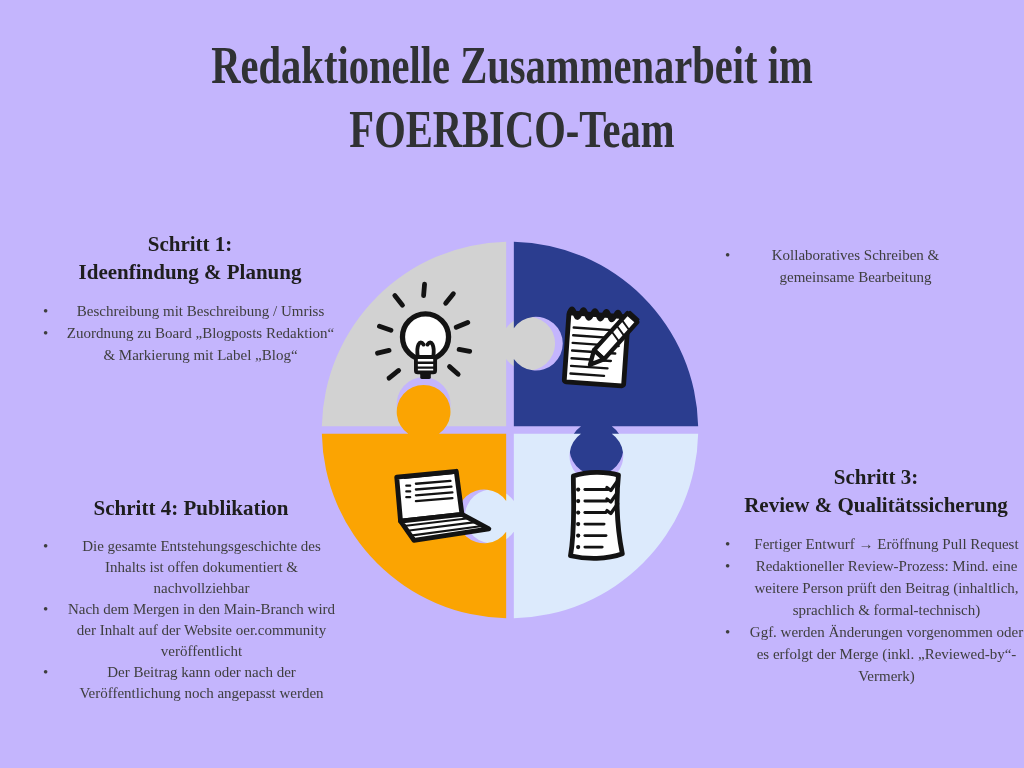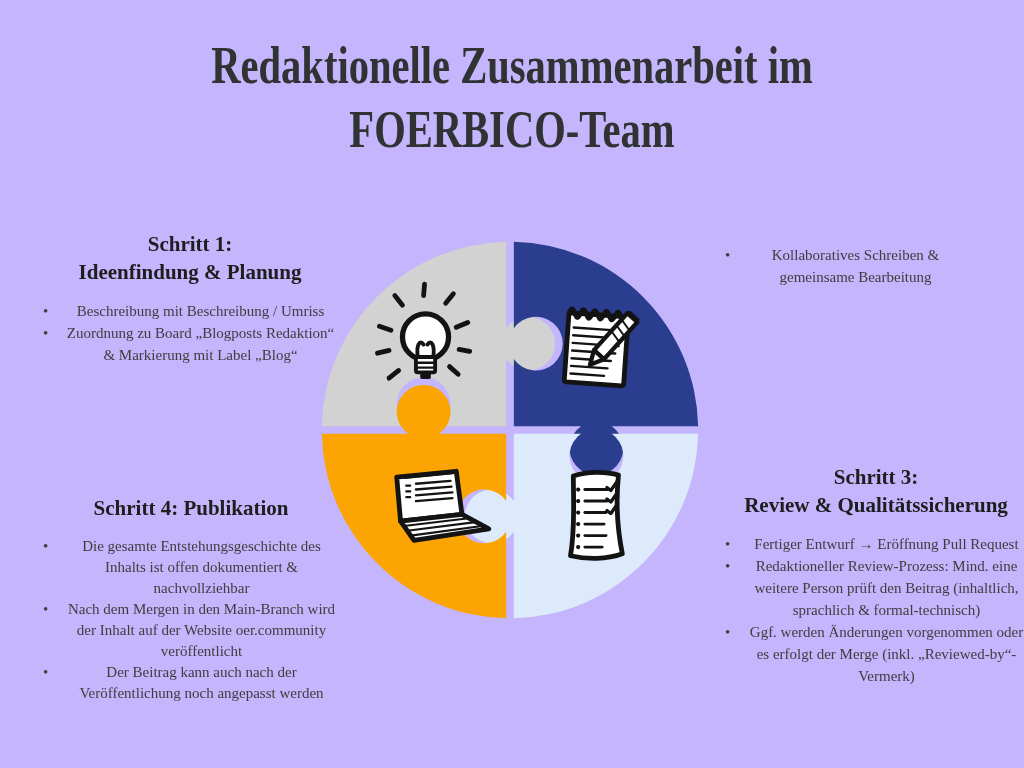--- a/index.html
+++ b/index.html
@@ -71,21 +71,21 @@
     </ul>
   </div>
 
   <div class="step s4">
     <h2>
       <span class="hl">Schritt 4: Publikation</span>
     </h2>
     <ul>
       <li>Die gesamte Entstehungsgeschichte des Inhalts ist offen dokumentiert &amp; nachvollziehbar</li>
       <li>Nach dem Mergen in den Main-Branch wird der Inhalt auf der Website oer.community veröffentlicht</li>
-      <li>Der Beitrag kann auch nach der Veröffentlichung noch angepasst werden</li>
+      <li>Der Beitrag kann oder nach der Veröffentlichung noch angepasst werden</li>
     </ul>
   </div>
 
   <svg class="puzzle" viewBox="0 0 400 400">
 
     <path d="M196,196 L196,126 A28,28 0 1 0 196,94 L196,4 A196,196 0 0 0 4,196 L94,196 A28,28 0 1 1 126,196 L196,196 Z" fill="#d2d2d2"></path>
 
     <path d="M204,196 L204,126 A28,28 0 1 0 204,94 L204,4 A196,196 0 0 1 396,196 L306,196 A28,28 0 1 1 274,196 L204,196 Z" fill="#2b3d8f"></path>
 
     <path d="M204,204 L274,204 A28,28 0 1 0 306,204 L396,204 A196,196 0 0 1 204,396 L204,306 A28,28 0 1 1 204,274 L204,204 Z" fill="#dceafc"></path>

